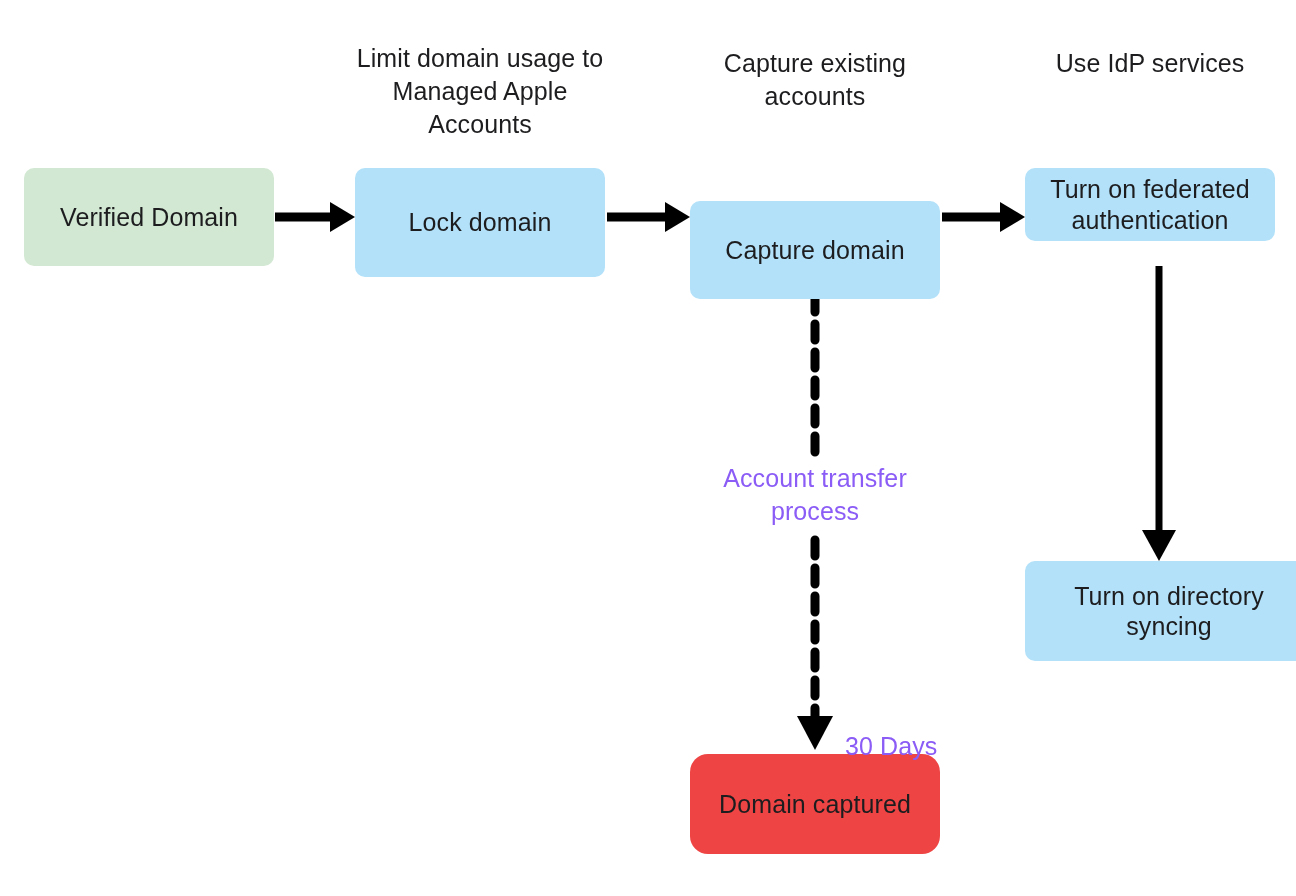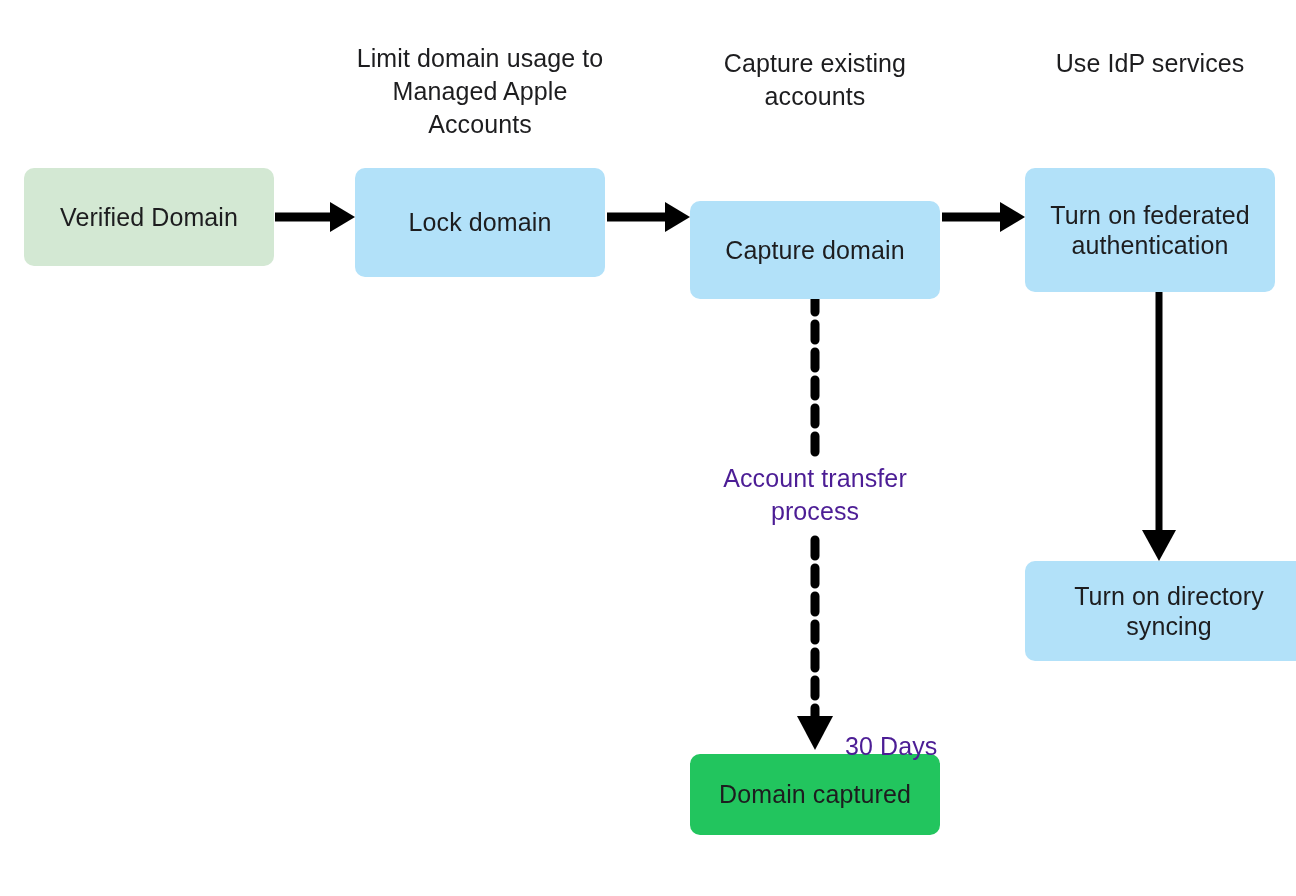--- a/index.html
+++ b/index.html
@@ -35,21 +35,21 @@
   .caption {
     position: absolute;
     text-align: center;
     color: #1d1d1f;
     font-size: 25px;
     line-height: 1.32;
     letter-spacing: 0.1px;
   }
   .edge-label {
     position: absolute;
-    color: #4c1d95;
+    color: #8b5cf6;
     font-size: 25px;
     line-height: 1.32;
     letter-spacing: 0.1px;
     text-align: center;
   }
   svg.connectors {
     position: absolute;
     left: 0;
     top: 0;
     width: 1296px;
@@ -96,23 +96,23 @@
   <div class="caption" style="left:680px; top:47px; width:270px;">Capture existing accounts</div>
 
   <div class="caption" style="left:1025px; top:47px; width:250px;">Use IdP services</div>
 
   <div class="node" style="left:24px; top:168px; width:250px; height:98px; background:#D3E8D3;">Verified Domain</div>
 
   <div class="node" style="left:355px; top:168px; width:250px; height:109px; background:#B2E1F9;">Lock domain</div>
 
   <div class="node" style="left:690px; top:168px; width:250px; height:98px; background:#B2E1F9;margin-top:33px;">Capture domain</div>
 
-  <div class="node" style="left:1025px; top:168px; width:250px; height:124px; background:#B2E1F9;">Turn on federated authentication</div>
+  <div class="node" style="left:1025px; top:168px; width:250px; height:73px; background:#B2E1F9;">Turn on federated authentication</div>
 
   <div class="node" style="left:1025px; top:561px; width:288px; height:100px; background:#B2E1F9;">Turn on directory syncing</div>
 
-  <div class="node" style="left:690px; top:754px; width:250px; height:81px; background:#22c55e;">Domain captured</div>
+  <div class="node" style="left:690px; top:754px; width:250px; height:100px; background:#ef4444;border-radius:18px;">Domain captured</div>
 
   <div class="edge-label" style="left:680px; top:462px; width:270px;">Account transfer process</div>
 
   <div class="edge-label" style="left:845px; top:730px; width:150px; text-align:left;">30 Days</div>
 
 </div>
 
 </body></html>

